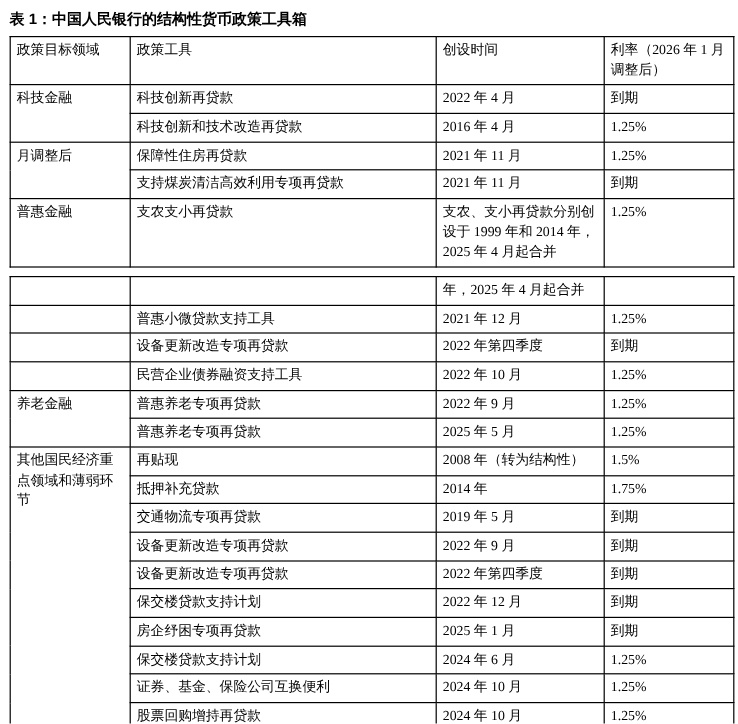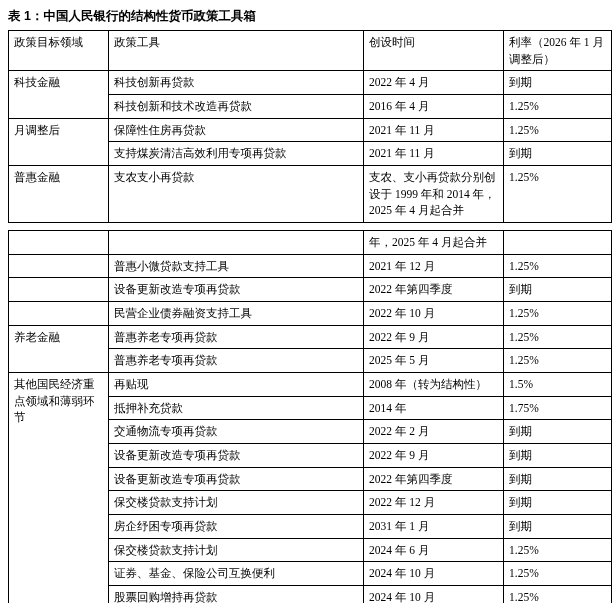--- a/index.html
+++ b/index.html
@@ -167,41 +167,41 @@
         <td>2008 年（转为结构性）</td>
         <td>1.5%</td>
       </tr>
       <tr>
         <td>抵押补充贷款</td>
         <td>2014 年</td>
         <td>1.75%</td>
       </tr>
       <tr>
         <td>交通物流专项再贷款</td>
-        <td>2022 年 2 月</td>
+        <td>2019 年 5 月</td>
         <td>到期</td>
       </tr>
       <tr>
         <td>设备更新改造专项再贷款</td>
         <td>2022 年 9 月</td>
         <td>到期</td>
       </tr>
       <tr>
         <td>设备更新改造专项再贷款</td>
         <td>2022 年第四季度</td>
         <td>到期</td>
       </tr>
       <tr>
         <td>保交楼贷款支持计划</td>
         <td>2022 年 12 月</td>
         <td>到期</td>
       </tr>
       <tr>
         <td>房企纾困专项再贷款</td>
-        <td>2031 年 1 月</td>
+        <td>2025 年 1 月</td>
         <td>到期</td>
       </tr>
       <tr>
         <td>保交楼贷款支持计划</td>
         <td>2024 年 6 月</td>
         <td>1.25%</td>
       </tr>
       <tr>
         <td>证券、基金、保险公司互换便利</td>
         <td>2024 年 10 月</td>

